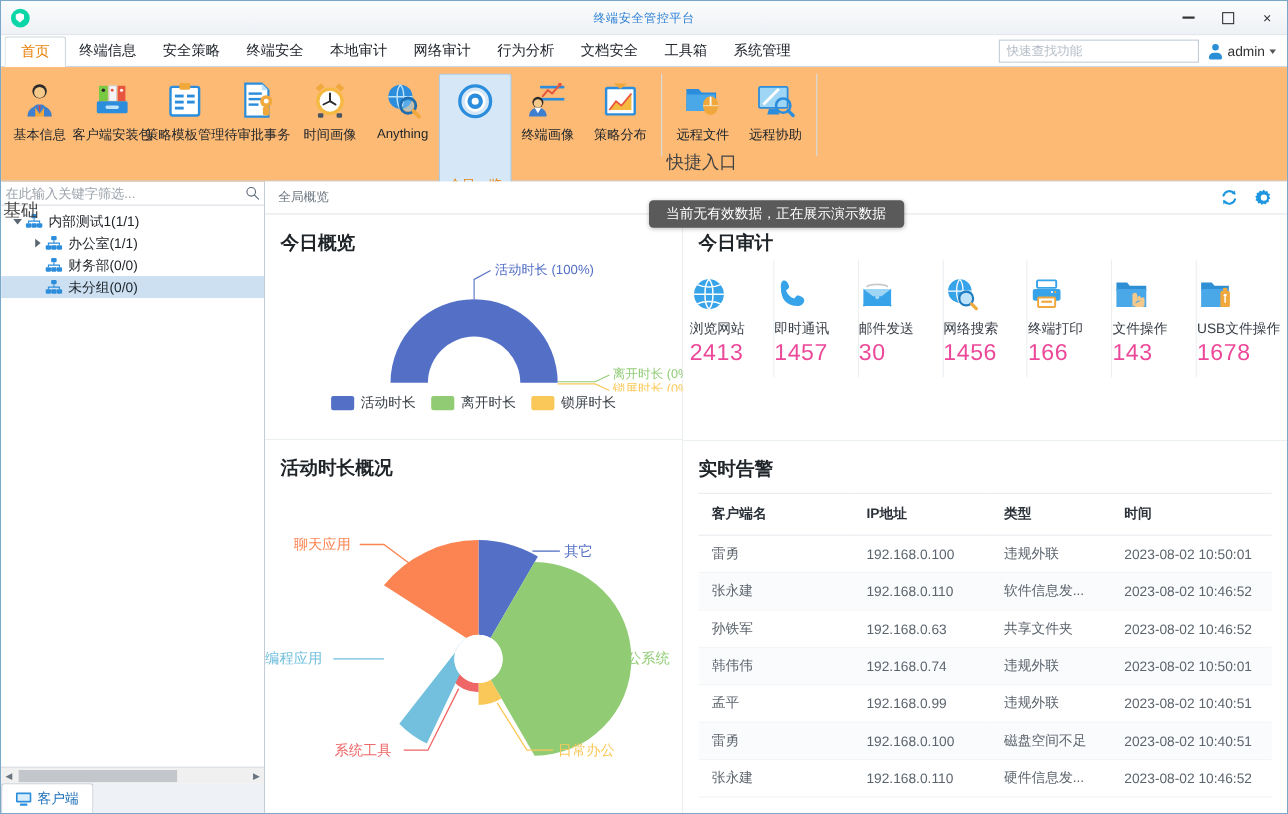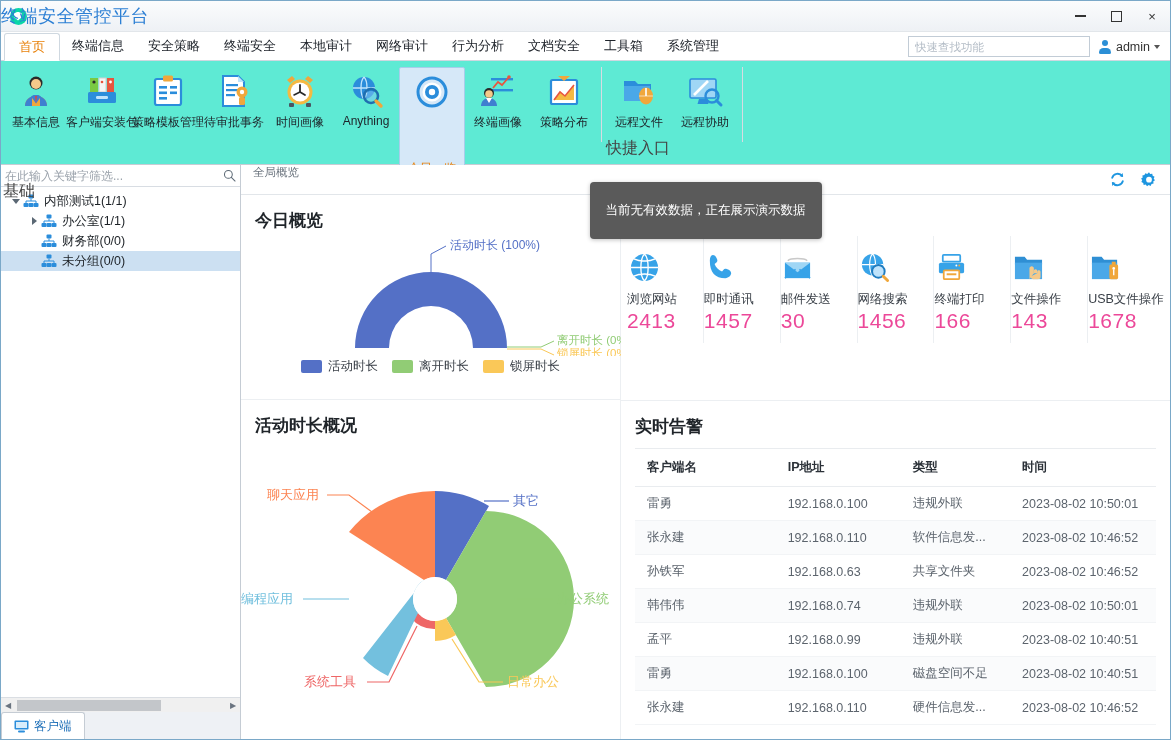--- a/index.html
+++ b/index.html
@@ -29,22 +29,22 @@
   .logo {
     width: 17px; height: 17px; border-radius: 50%;
     background: #0ad6a8; position: relative;
     display: flex; align-items: center; justify-content: center;
   }
   .logo::after {
     content: ""; width: 8px; height: 9px; background: #ffffff;
     clip-path: polygon(50% 0%, 100% 22%, 100% 62%, 50% 100%, 0% 62%, 0% 22%);
   }
   .title-text {
-    position: absolute; left: 0; right: 0; 
-    font-size: 18px; color: #2c7fd4; letter-spacing: .5px;
+    position: absolute; left: 0; right: 0; text-align: center;
+    font-size: 11px; color: #2c7fd4; letter-spacing: .5px;
   }
   .win-btns { margin-left: auto; display: flex; height: 100%; }
   .win-btn {
     width: 36px; height: 100%; display: flex; align-items: center; justify-content: center;
     font-size: 13px; color: #333;
   }
   .win-btn .min { display:block; width: 11px; height: 2px; background: #333; }
   .win-btn .max { display:block; width: 11px; height: 11px; border: 1.6px solid #333; }
 
   
@@ -81,21 +81,21 @@
   }
   .user-ico::after {
     content:""; position:absolute; bottom:0; left:1px; width:12px; height:6px;
     border-radius: 6px 6px 2px 2px; background:#2b8fd6;
   }
   .caret { width:0;height:0;border-left:3.5px solid transparent;border-right:3.5px solid transparent;border-top:4px solid #555; }
 
   
   .ribbon {
     height: 104px; min-height: 104px;
-    background: #5eead4;
+    background: #fdba74;
     border-bottom: 1px solid #c8ccd4;
     display: flex;
     padding-left: 2px;
     position: relative;
   }
   .ribbon-group { display: flex; flex-direction: column; position: relative; }
   .ribbon-group .row { display: flex; flex: 1; align-items: flex-start; padding-top: 6px; }
   .ribbon-group .grp-label {
     font-size: 16px; color: #444; padding-bottom: 5px;
   }
@@ -148,28 +148,28 @@
     display: flex; align-items: center; gap: 5px; padding: 0 12px;
     background: #fff; border: 1px solid #c5ccd4; border-bottom: none;
     border-radius: 3px 3px 0 0; font-size: 12.5px; color: #1e6fb8; cursor: default;
   }
   .btab-ico { width: 15px; height: 13px; }
 
   
   .rightpanel { flex: 1; display: flex; flex-direction: column; min-width: 0; background: #fff; }
   .crumbbar {
     height: 30px; min-height: 30px; background: #fff; border-bottom: 1px solid #e2e6ea;
-    display: flex; padding: 0 12px; position: relative;
+    display: flex; align-items: center; padding: 0 12px; position: relative;
   }
   .crumb { font-size: 11.5px; color: #6a737d; }
   .crumb-actions { margin-left: auto; display: flex; gap: 14px; align-items: center; }
   .toast {
     position: absolute; left: 50%; transform: translateX(-50%); top: 17px;
     background: #5a5a5a; color: #fff; font-size: 12.5px;
-    padding: 20px 16px; border-radius: 4px; white-space: nowrap; z-index: 20;
+    padding: 4px 16px; border-radius: 4px; white-space: nowrap; z-index: 20;
     box-shadow: 0 1px 4px rgba(0,0,0,.25);
   }
   .dash { flex: 1; display: flex; min-height: 0; }
   .dash-col { display: flex; flex-direction: column; min-width: 0; }
   .dash-left { width: 380px; min-width: 380px; border-right: 1px solid #eceff2; }
   .dash-right { flex: 1; }
   .panel { position: relative; }
   .panel-title { font-size: 17px; color: #1f2429; font-weight: bold; padding: 14px 0 0 14px; }
   .hline { height: 1px; background: #eceff2; }
 

